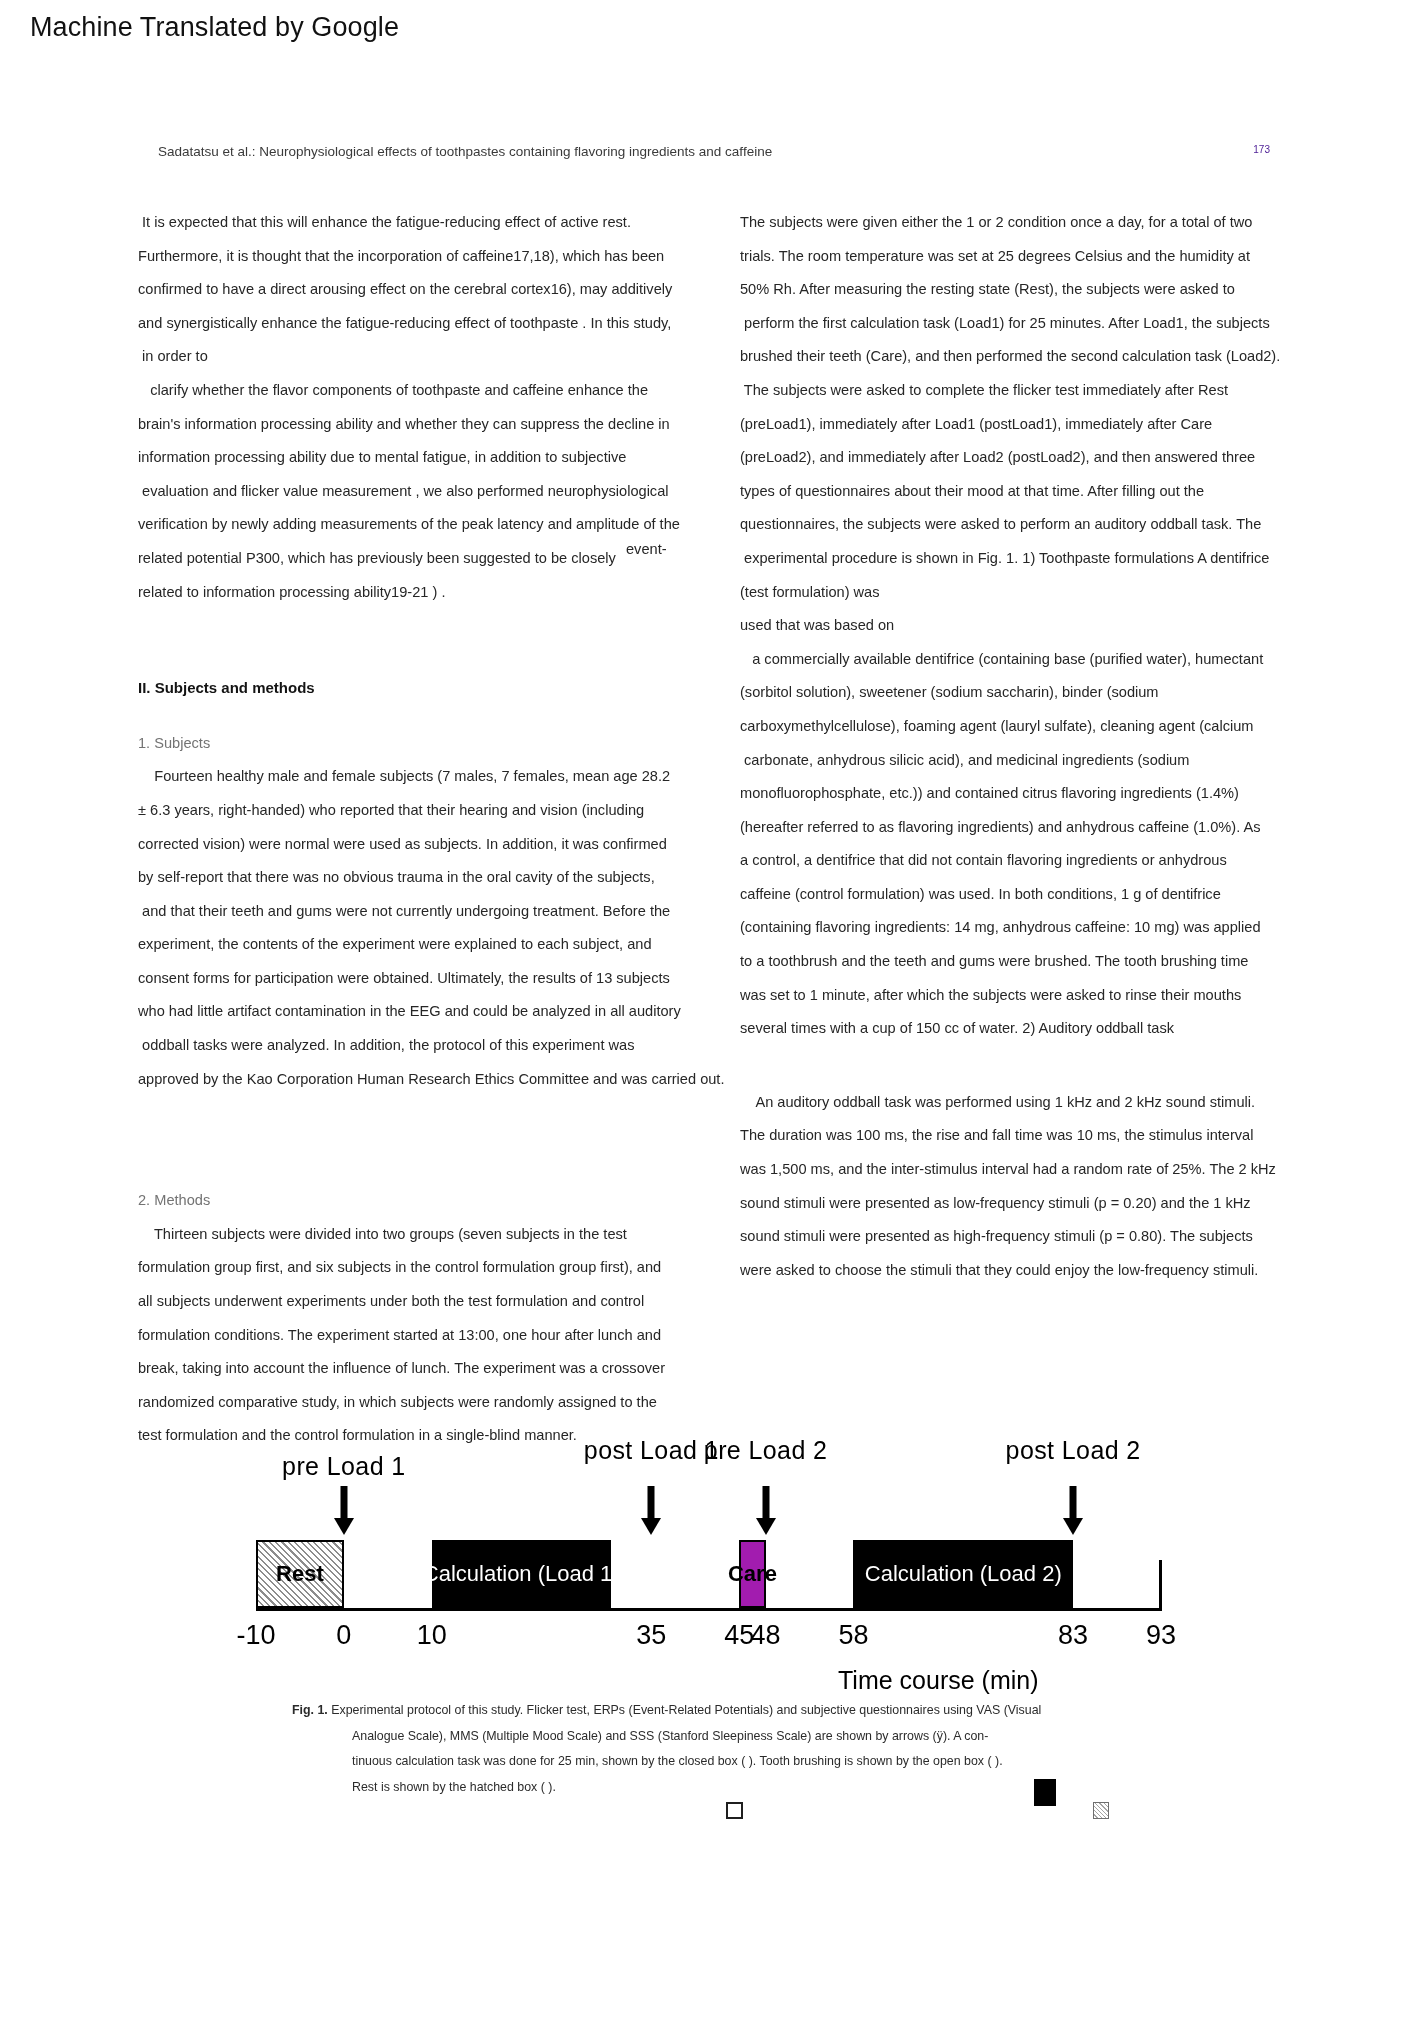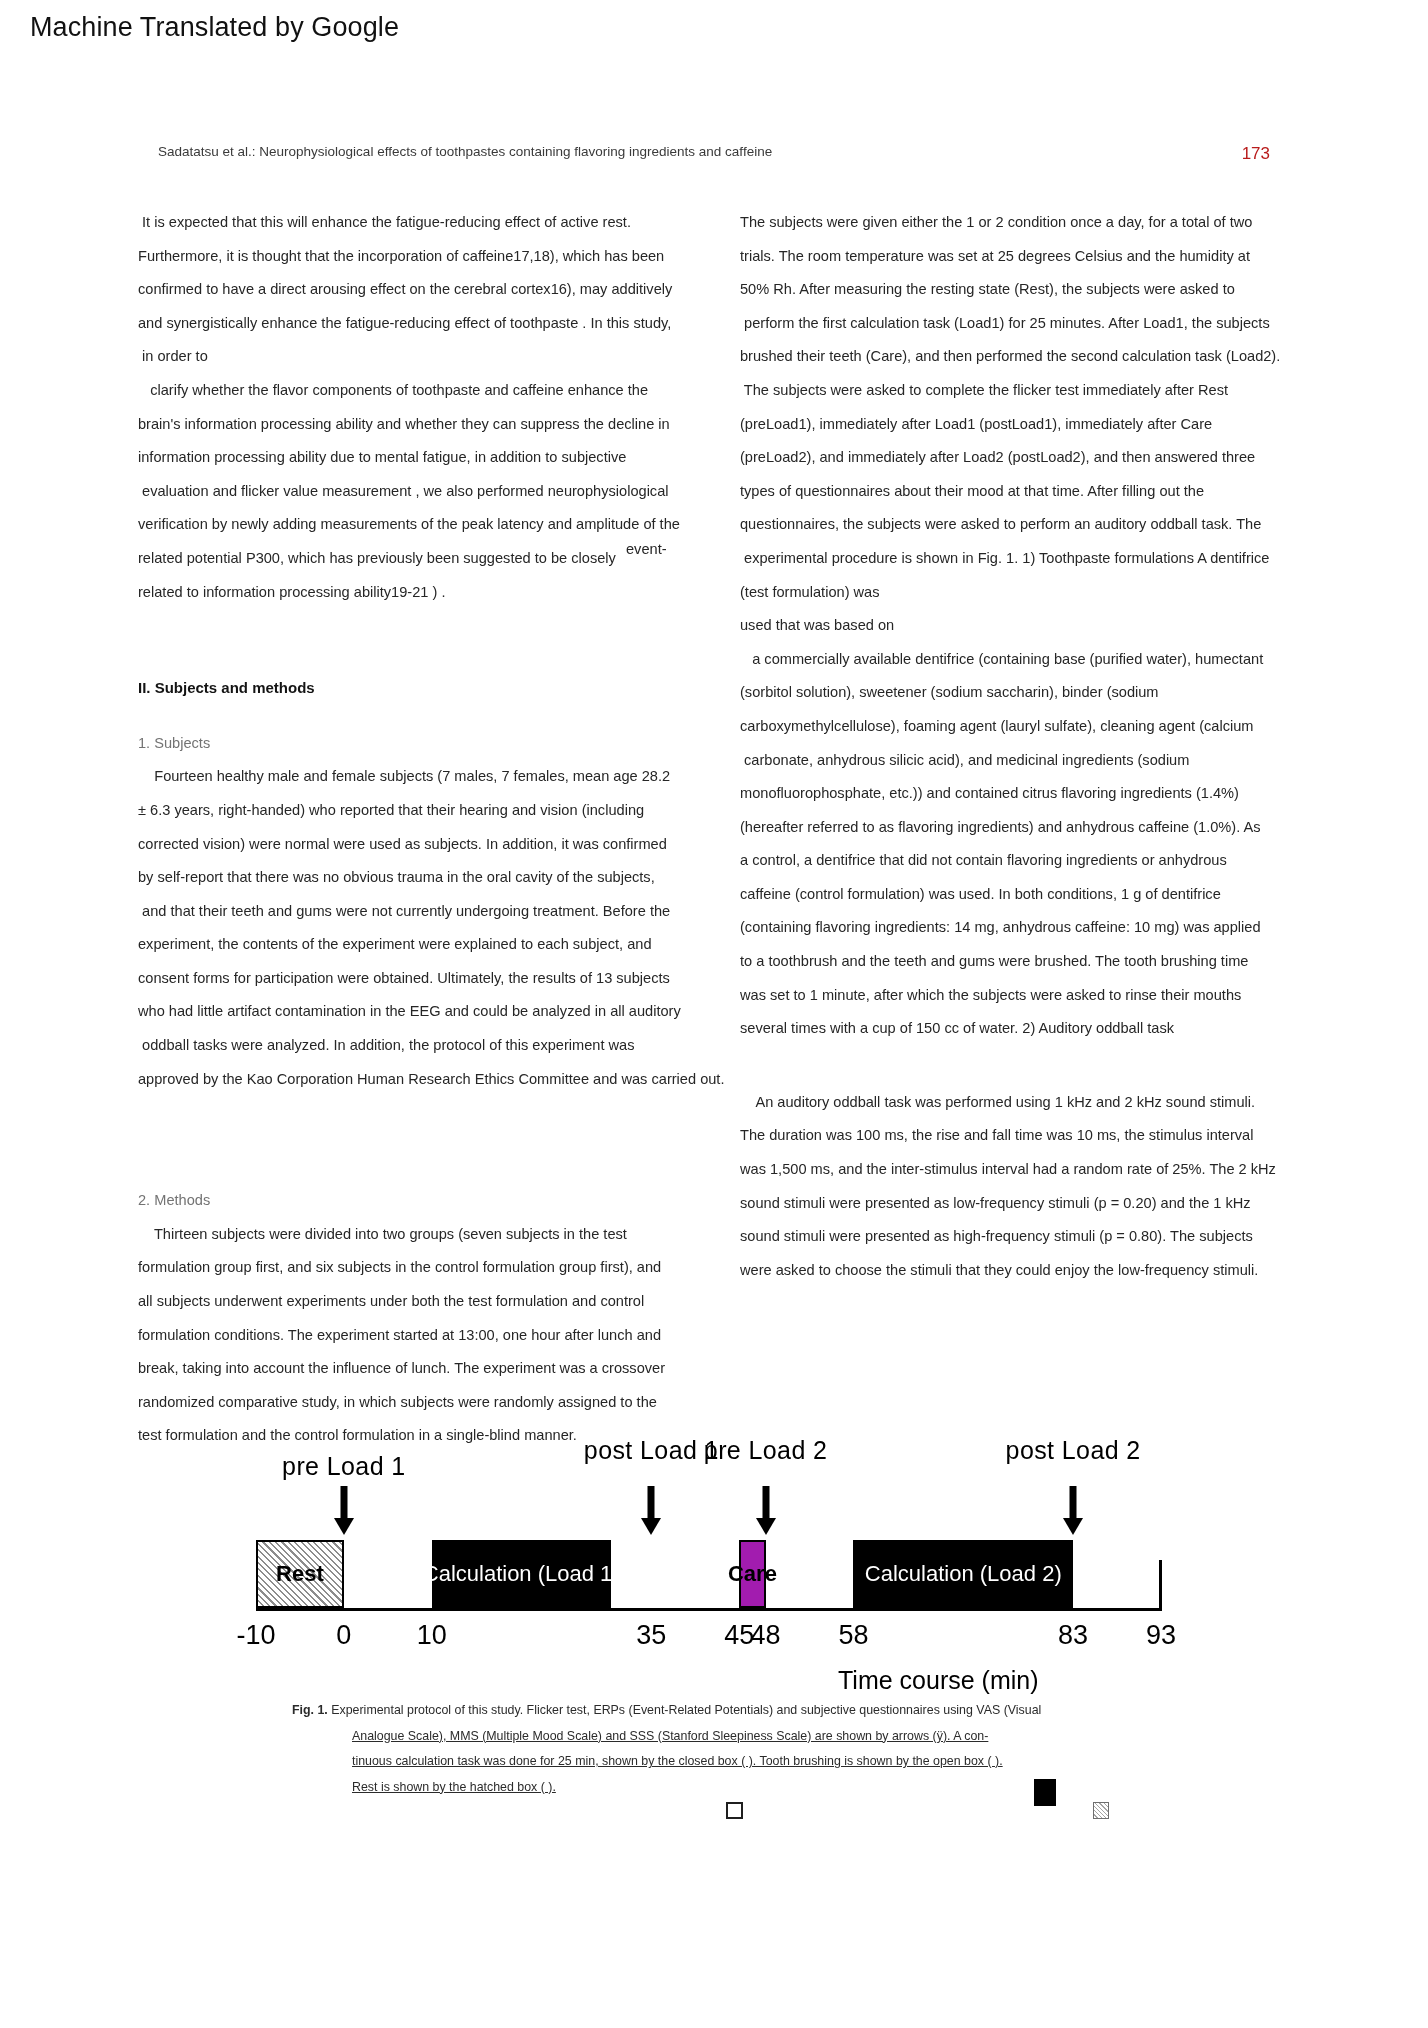--- a/index.html
+++ b/index.html
@@ -42,22 +42,22 @@
   .run-head-title {
     position: absolute;
     left: 0; top: 0;
     font-size: 13.5px;
     color: #3a3a3a;
     white-space: nowrap;
   }
   .run-head-page {
     position: absolute;
     right: 0; top: 0;
-    font-size: 17px;
-    color: #b91c1c;
+    font-size: 10px;
+    color: #4c1d95;
   }
 
   
   .col {
     position: absolute;
     top: 206px;
     width: 578px;
   }
   .col-left  { left: 138px; }
   .col-right { left: 740px; }
@@ -206,21 +206,21 @@
   .caption {
     position: absolute;
     left: 292px;
     top: 1698px;
     width: 900px;
     font-size: 12.4px;
     line-height: 25.5px;
     color: #2b2b2b;
   }
   .caption .cl { display: block; white-space: pre; }
-  .caption .hang { padding-left: 60px; text-decoration: underline; }
+  .caption .hang { padding-left: 60px; }
   .caption b { font-weight: bold; }
 
   
   .stray {
     position: absolute;
     box-sizing: border-box;
   }
   .stray.filled { background: #000000; }
   .stray.openbox {
     background: #ffffff;

